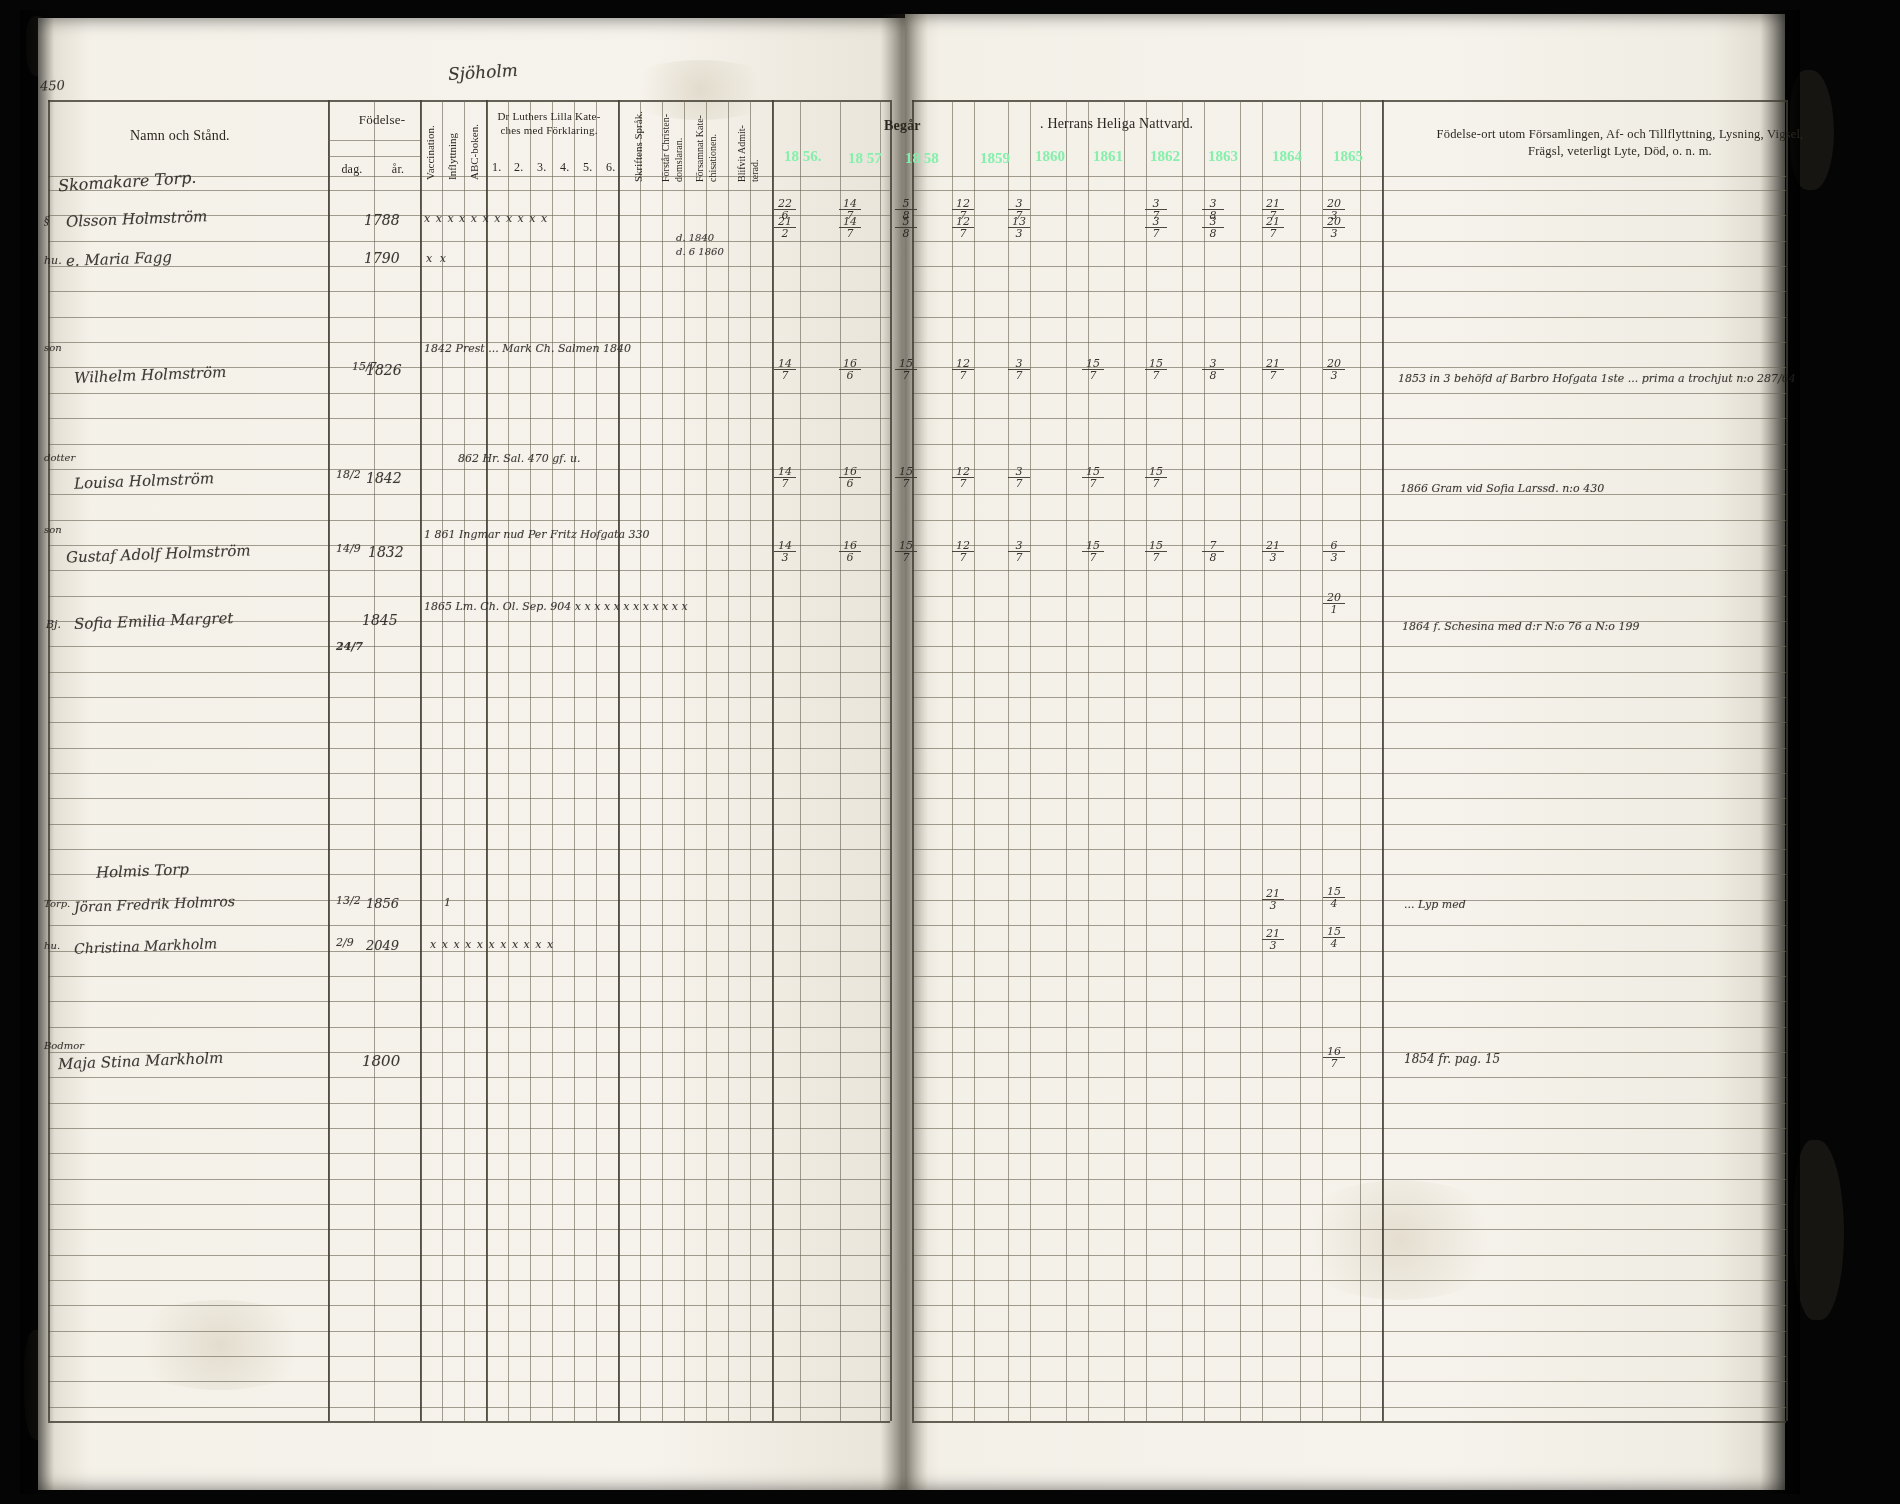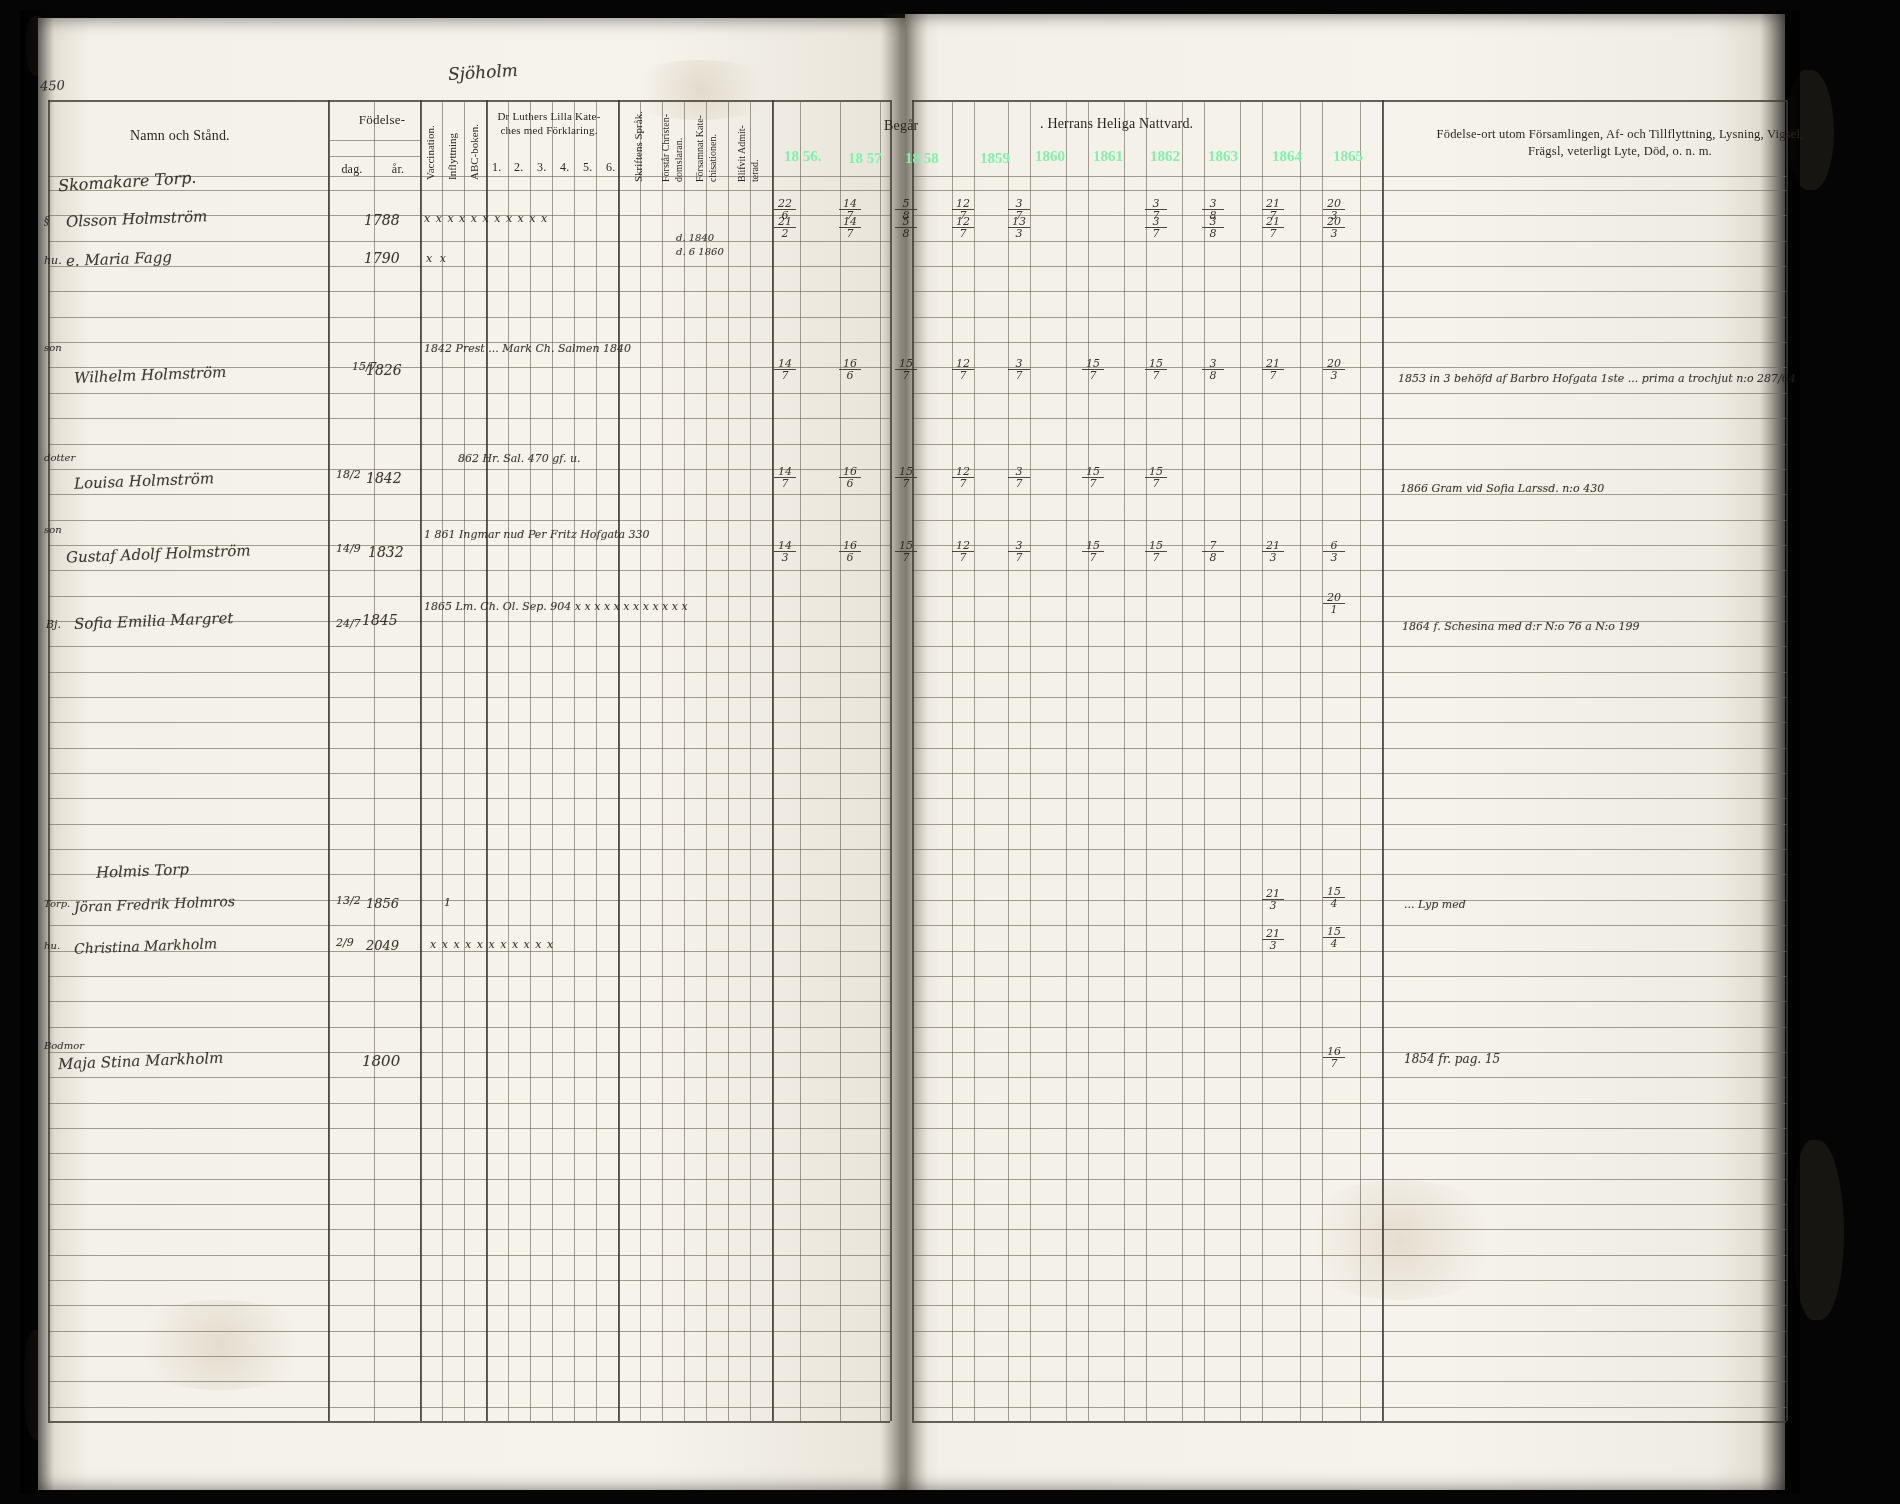--- a/index.html
+++ b/index.html
@@ -260,21 +260,21 @@
 
   <div class="vert" style="left:660px;top:182px;font-size:10px;">Förstår Christen-</div>
   <div class="vert" style="left:673px;top:182px;font-size:10px;">domslaran.</div>
 
   <div class="vert" style="left:694px;top:182px;font-size:10px;">Församnat Kate-</div>
   <div class="vert" style="left:707px;top:182px;font-size:10px;">chisationen.</div>
 
   <div class="vert" style="left:736px;top:182px;font-size:10px;">Blifvit Admit-</div>
   <div class="vert" style="left:749px;top:182px;font-size:10px;">terad.</div>
 
-  <div class="hdr" style="left:884px;top:118px;font-size:14px;font-weight:400;">Begår</div>
+  <div class="hdr" style="left:884px;top:118px;font-size:14px;font-weight:700;">Begår</div>
   <div class="hdr" style="left:1040px;top:116px;font-size:14px;">. Herrans Heliga Nattvard.</div>
 
   <div class="hdr c" style="left:1390px;top:126px;width:460px;font-size:12.5px;line-height:1.35;">
     <span>Födelse-ort utom Församlingen, Af- och Tillflyttning, Lysning, Vigsel,</span><br>
     <span>Frägsl, veterligt Lyte, Död, o. n. m.</span>
   </div>
 
   <div class="yr" style="left:784px;top:148px;">18 56.</div>
   <div class="yr" style="left:848px;top:150px;">18 57</div>
   <div class="yr" style="left:905px;top:150px;">18 58</div>
@@ -318,21 +318,21 @@
   <div class="hw s11" style="left:1400px;top:482px;">1866 Gram vid Sofia Larssd. n:o 430</div>
 
   <div class="hw s10" style="left:44px;top:524px;">son</div>
   <div class="hw s15 rot" style="left:66px;top:545px;">Gustaf Adolf Holmström</div>
   <div class="hw s11" style="left:336px;top:542px;">14/9</div>
   <div class="hw s14" style="left:368px;top:544px;">1832</div>
   <div class="hw s11" style="left:424px;top:528px;">1 861  Ingmar  nud  Per Fritz Hofgata  330</div>
 
   <div class="hw s11" style="left:46px;top:618px;">Bj.</div>
   <div class="hw s15 rot" style="left:74px;top:612px;">Sofia Emilia Margret</div>
-  <div class="hw s11" style="left:336px;top:617px;">24/7</div>
+  <div class="hw s11" style="left:336px;top:640px;font-weight:bold;">24/7</div>
   <div class="hw s14" style="left:362px;top:612px;">1845</div>
   <div class="hw s11" style="left:424px;top:600px;">1865 Lm. Ch. Ol. Sep. 904   x  x  x  x x x x x x x  x x</div>
   <div class="hw s11" style="left:1402px;top:620px;">1864 f. Schesina med d:r N:o 76 a N:o 199</div>
 
   <div class="hw s15 rot" style="left:96px;top:862px;">Holmis Torp</div>
 
   <div class="hw s10" style="left:44px;top:898px;">Torp.</div>
   <div class="hw s14 rot" style="left:74px;top:896px;">Jöran Fredrik Holmros</div>
   <div class="hw s11" style="left:336px;top:894px;">13/2</div>
   <div class="hw s13" style="left:366px;top:896px;">1856</div>

